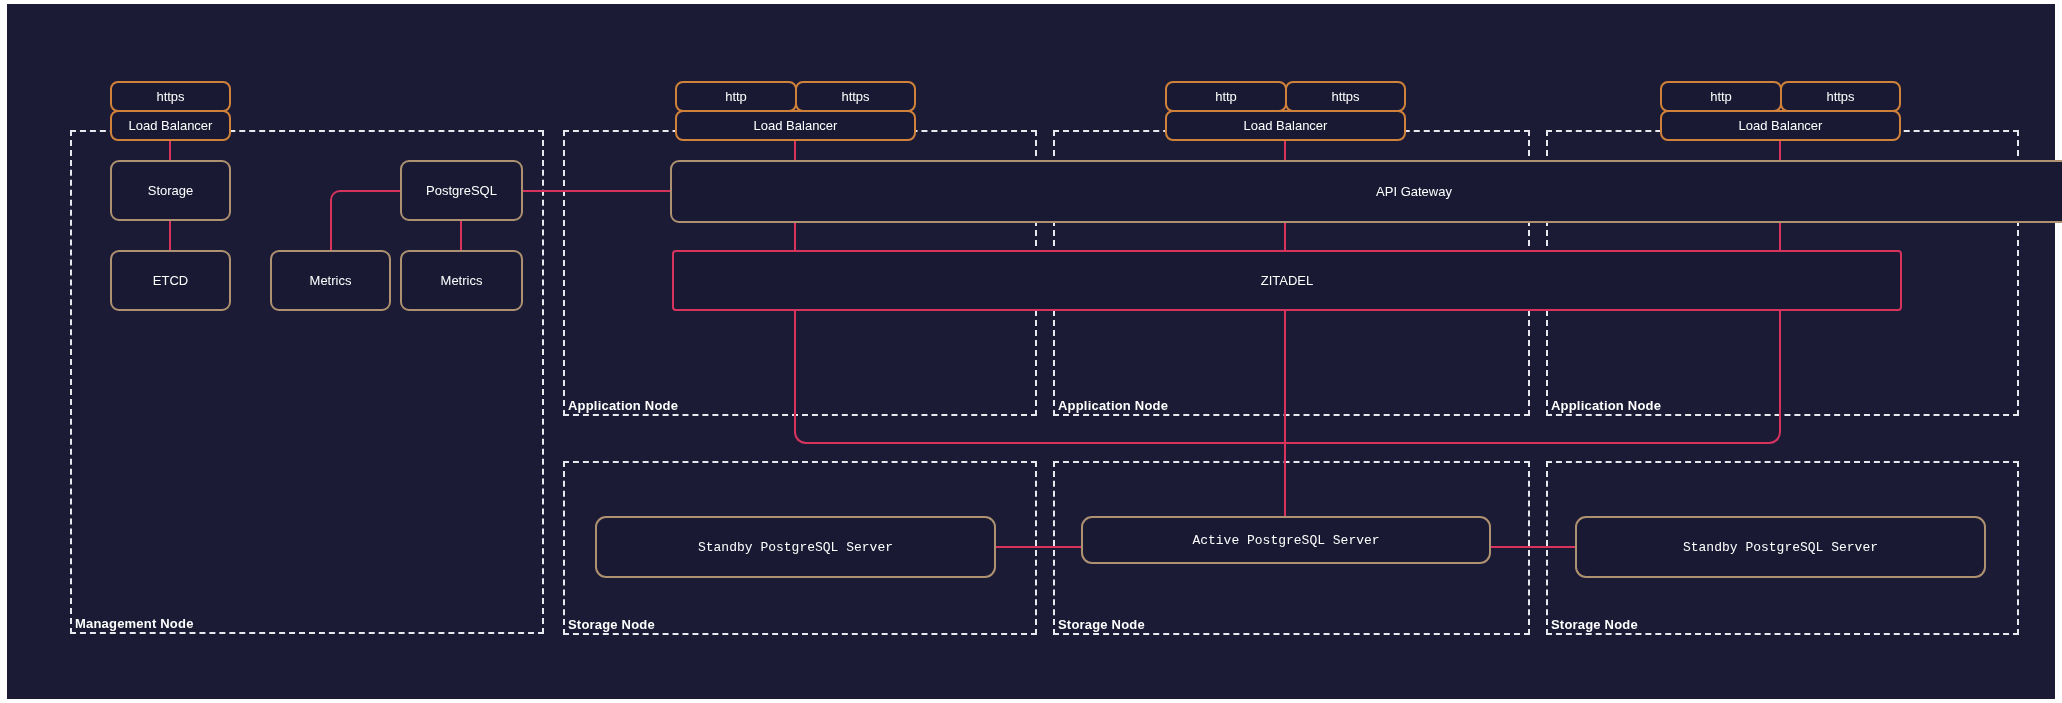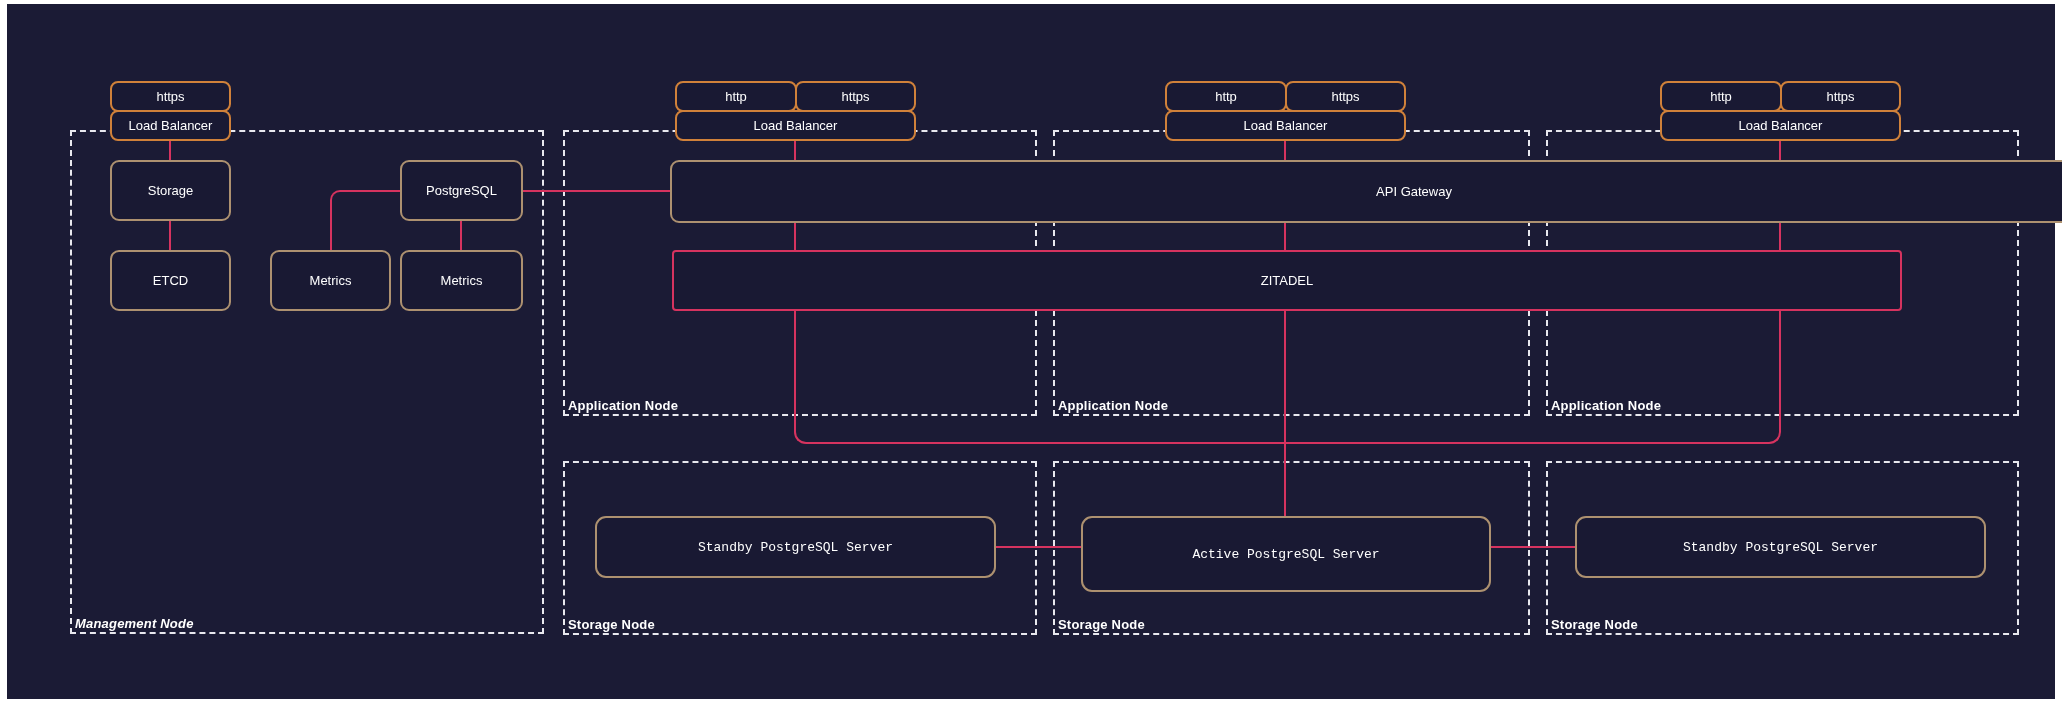--- a/index.html
+++ b/index.html
@@ -24,21 +24,21 @@
   .corner-bl{border-bottom:2px solid #d6335f;border-left:2px solid #d6335f;
              border-bottom-left-radius:12px;}
   .corner-br{border-bottom:2px solid #d6335f;border-right:2px solid #d6335f;
              border-bottom-right-radius:12px;}
 </style>
 </head>
 <body>
 
 <div class="canvas"></div>
 
-<div class="group" style="left:70px;top:130px;width:470px;height:500px;font-style:italic;">
+<div class="group" style="left:70px;top:130px;width:470px;height:500px;">
   <span class="group-label">Management Node</span>
 </div>
 <div class="group" style="left:563px;top:130px;width:470px;height:282px;">
   <span class="group-label">Application Node</span>
 </div>
 <div class="group" style="left:1053px;top:130px;width:473px;height:282px;">
   <span class="group-label">Application Node</span>
 </div>
 <div class="group" style="left:1546px;top:130px;width:469px;height:282px;">
   <span class="group-label">Application Node</span>
@@ -130,18 +130,18 @@
 <div class="box" style="left:670px;top:160px;width:1488px;height:63px;">
   <span>API Gateway</span>
 </div>
 <div class="box pinkbox" style="left:672px;top:250px;width:1230px;height:61px;">
   <span>ZITADEL</span>
 </div>
 
 <div class="box bigradius" style="left:595px;top:516px;width:401px;height:62px;">
   <span>Standby PostgreSQL Server</span>
 </div>
-<div class="box bigradius" style="left:1081px;top:516px;width:410px;height:76px;">
+<div class="box bigradius" style="left:1081px;top:516px;width:410px;height:48px;">
   <span>Active PostgreSQL Server</span>
 </div>
 <div class="box bigradius" style="left:1575px;top:516px;width:411px;height:62px;">
   <span>Standby PostgreSQL Server</span>
 </div>
 
 </body></html>

